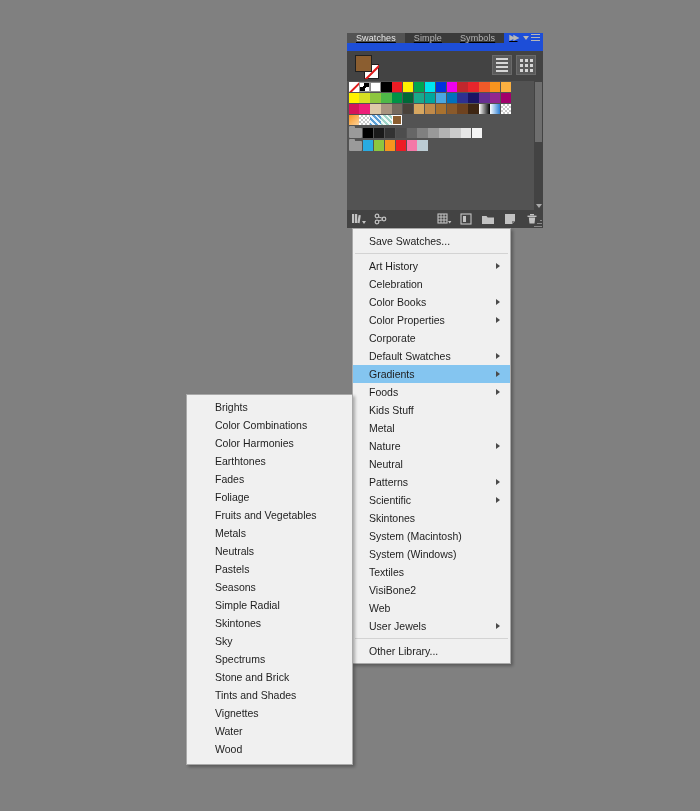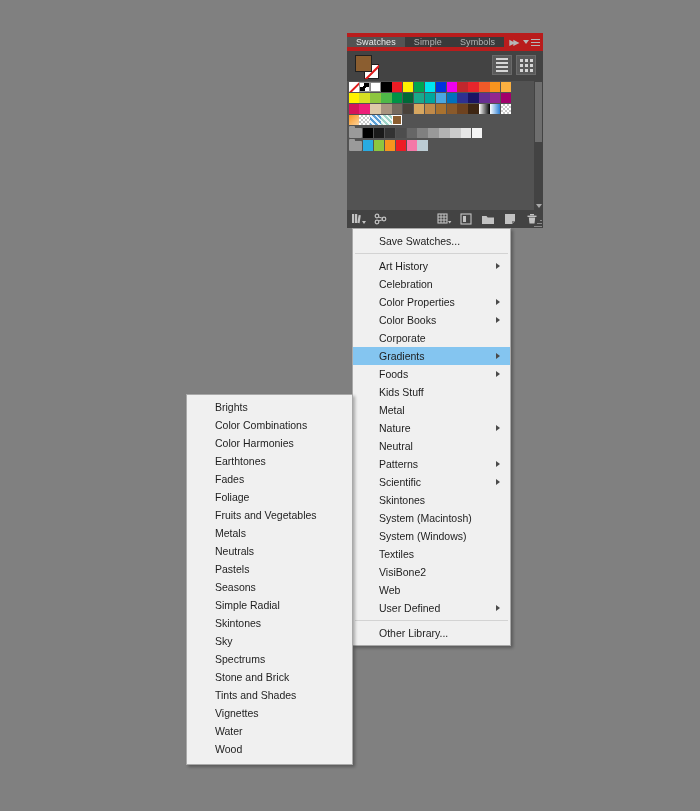--- a/index.html
+++ b/index.html
@@ -24,23 +24,24 @@
     width: 196px;
     height: 195px;
     background: #434343;
     box-sizing: border-box;
   }
 
   
   .tab-strip {
     position: relative;
     height: 18px;
-    background: #b91c1c;
+    background: #1d4ed8;
     display: flex;
-    align-items: center;
+    align-items: flex-start;
+    text-decoration: underline;
   }
   .tab {
     padding: 0 9px;
     display: flex;
     align-items: center;
     font-size: 9px;
     color: #b4b4b4;
     background: #3a3a3a;
     cursor: default;
     letter-spacing: .1px;
@@ -217,21 +218,21 @@
     background: #f0f0f0;
     border: 1px solid #a9a9a9;
     box-sizing: border-box;
     padding: 3px 0 3px 0;
     box-shadow: 2px 2px 3px rgba(0,0,0,.30);
   }
   .mi {
     position: relative;
     height: 18px;
     line-height: 18px;
-    padding-left: 26px;
+    padding-left: 16px;
     padding-right: 18px;
     font-size: 10.5px;
     color: #1d1d1d;
     white-space: nowrap;
     cursor: default;
   }
   .mi.sel { background: #84c5f0; }
   .mi .caret {
     position: absolute; right: 10px; top: 50%;
     width: 0; height: 0;
@@ -493,29 +494,33 @@
   </div>
   <div class="sep"></div>
   <div class="mi">
     <span>Art History</span>
     <span class="caret"></span>
   </div>
   <div class="mi">
     <span>Celebration</span>
   </div>
   <div class="mi">
+    <span>Color Books</span>
+    <span class="caret"></span>
+  </div>
+  <div class="mi">
     <span>Color Properties</span>
     <span class="caret"></span>
   </div>
   <div class="mi">
-    <span>Color Books</span>
-    <span class="caret"></span>
-  </div>
-  <div class="mi">
     <span>Corporate</span>
+  </div>
+  <div class="mi">
+    <span>Default Swatches</span>
+    <span class="caret"></span>
   </div>
   <div class="mi sel">
     <span>Gradients</span>
     <span class="caret"></span>
   </div>
   <div class="mi">
     <span>Foods</span>
     <span class="caret"></span>
   </div>
   <div class="mi">
@@ -551,21 +556,21 @@
   <div class="mi">
     <span>Textiles</span>
   </div>
   <div class="mi">
     <span>VisiBone2</span>
   </div>
   <div class="mi">
     <span>Web</span>
   </div>
   <div class="mi">
-    <span>User Defined</span>
+    <span>User Jewels</span>
     <span class="caret"></span>
   </div>
   <div class="sep"></div>
   <div class="mi">
     <span>Other Library...</span>
   </div>
 </div>
 
 <div id="submenu">
   <div class="mi">

